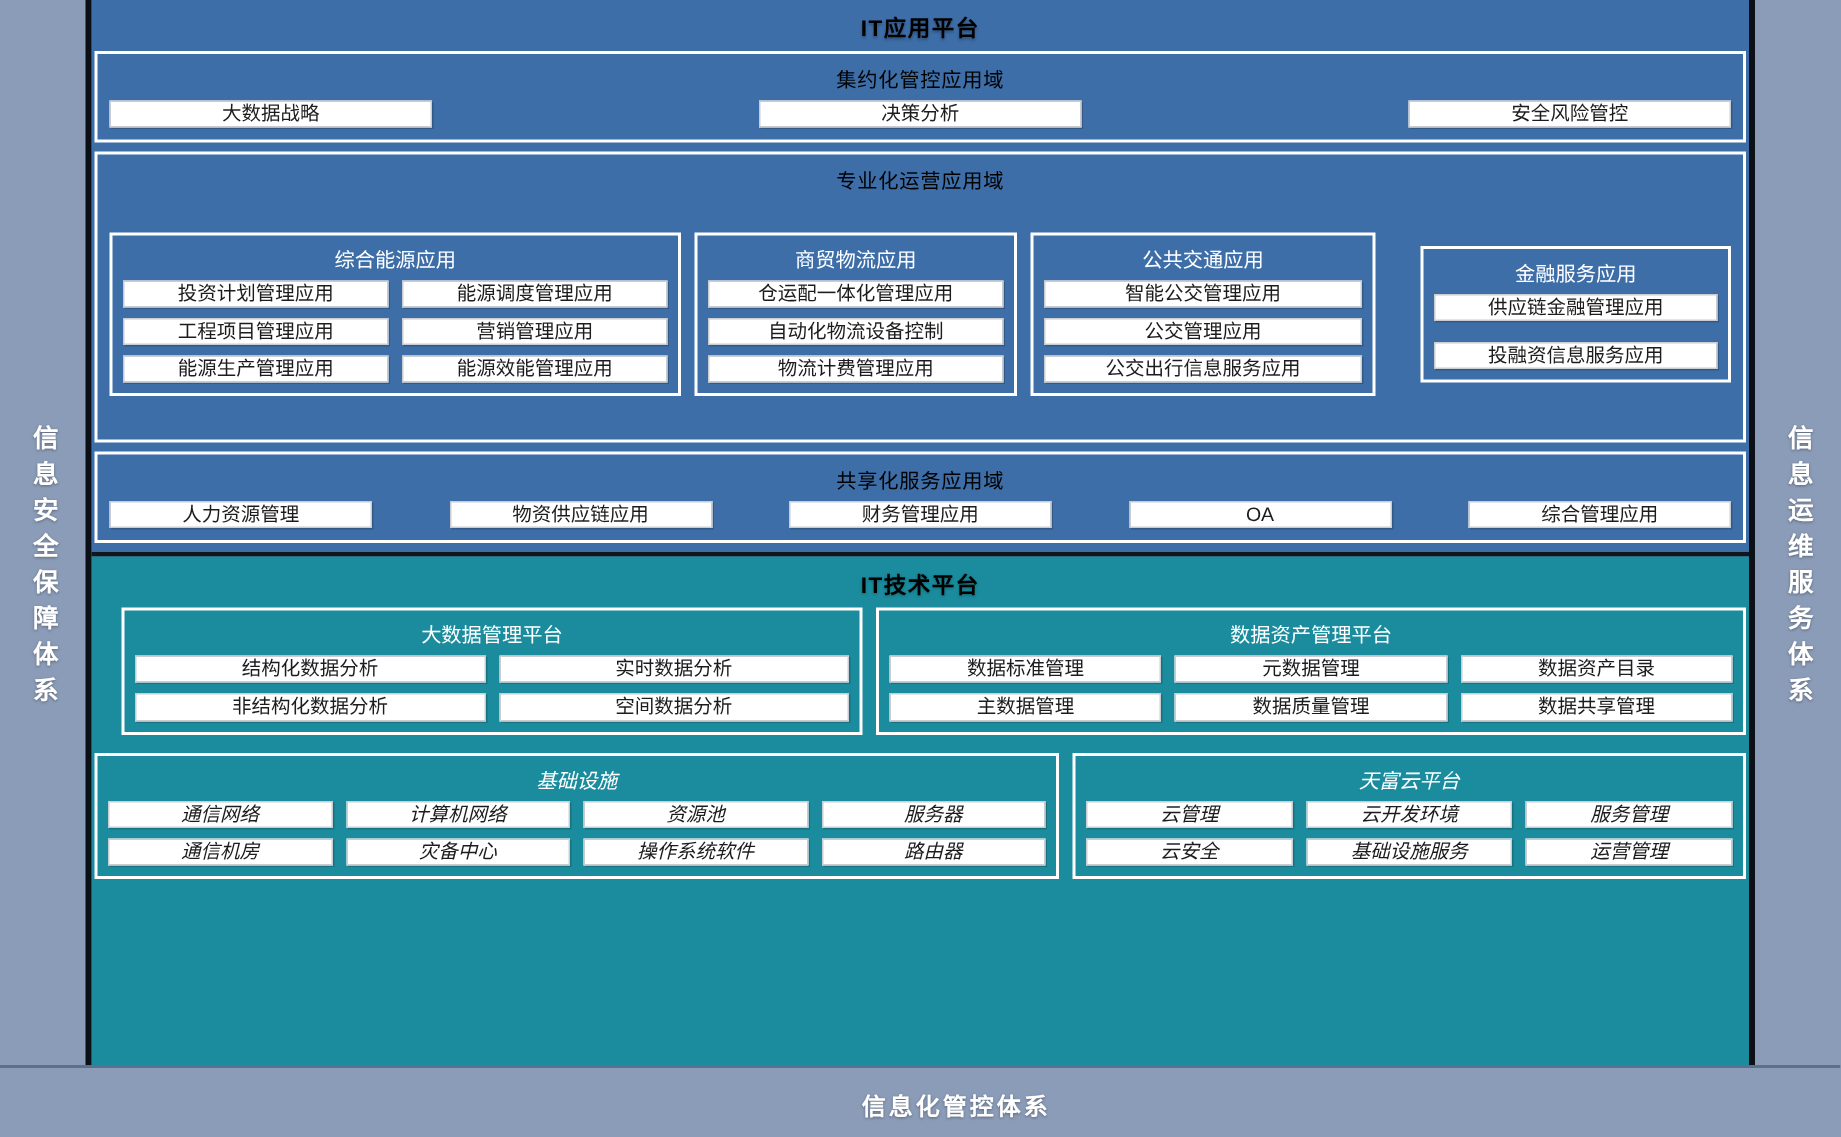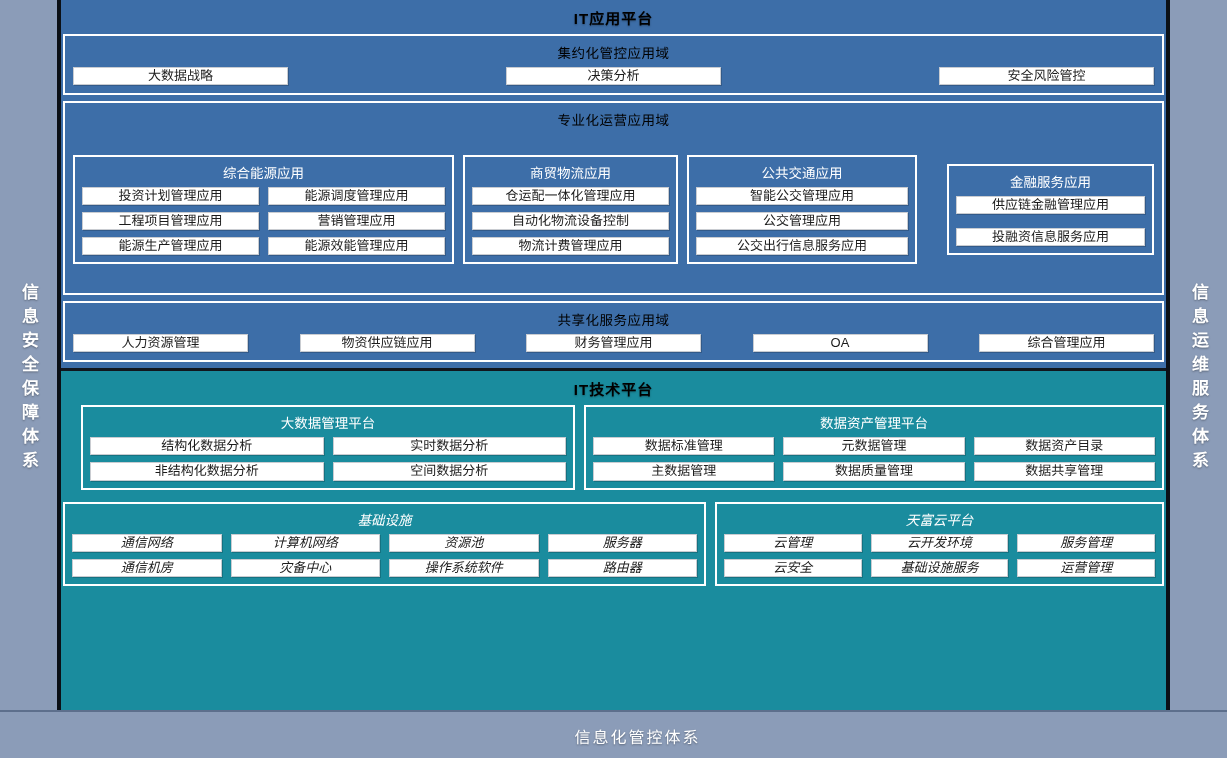--- a/index.html
+++ b/index.html
@@ -48,21 +48,21 @@
   
   .footer{
     position:absolute;
     left:0;right:0;top:710px;height:48px;
     background:#8b9cb8;
     border-top:2px solid #5d6f8c;
     display:flex;align-items:center;justify-content:center;
     z-index:4;
   }
   .footer-text{
-    color:#ffffff;font-size:16px;font-weight:normal;letter-spacing:2px;
+    color:#ffffff;font-size:16px;font-weight:bold;letter-spacing:2px;
     text-shadow:0 1px 2px rgba(0,0,0,.35);
     margin-left:48px;
   }
   
   .platform{
     box-sizing:border-box;
     padding:0 6px 6px 6px;
     display:flex;flex-direction:column;
   }
   .platform.blue{background:#3d6ea8;border-bottom:3px solid #11161d;flex:0 0 371px;}

